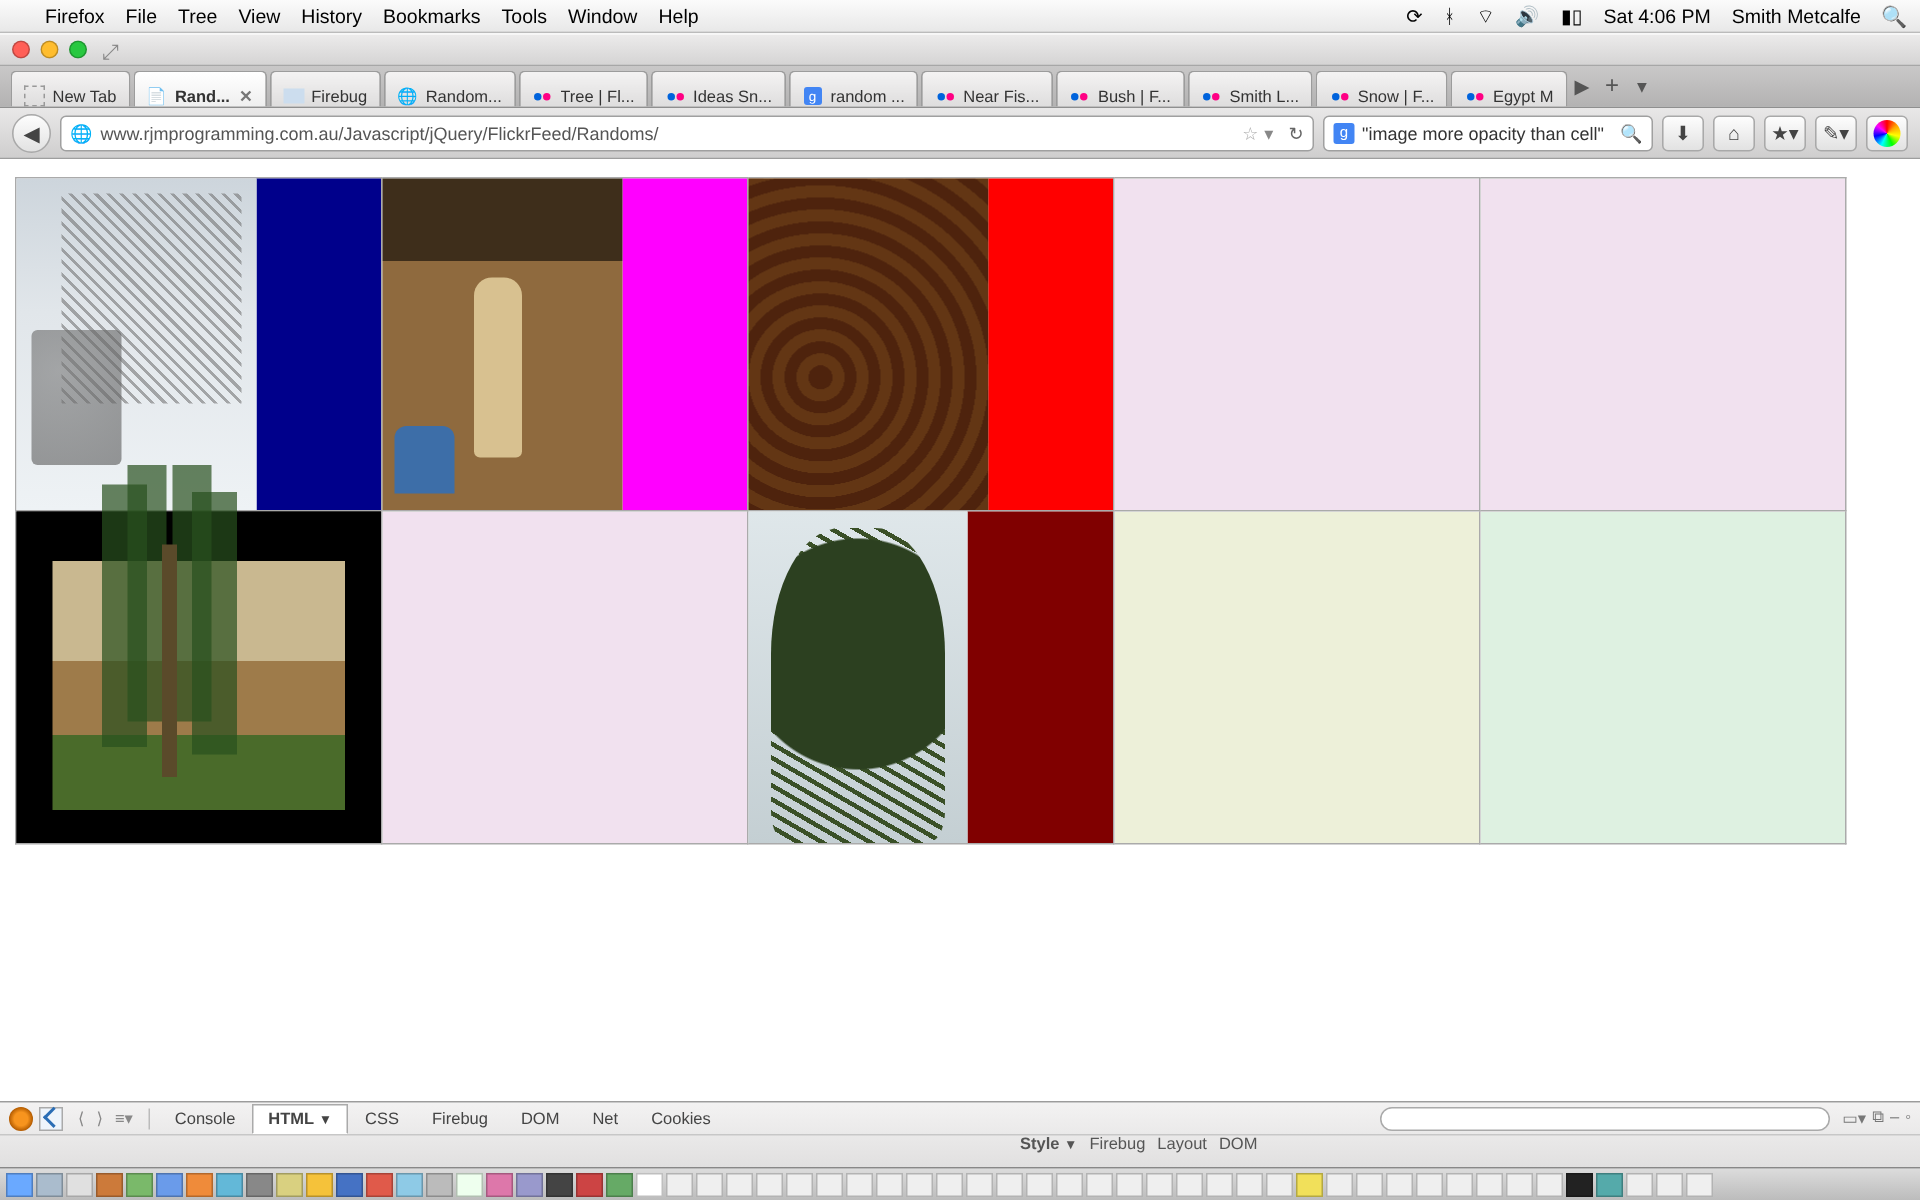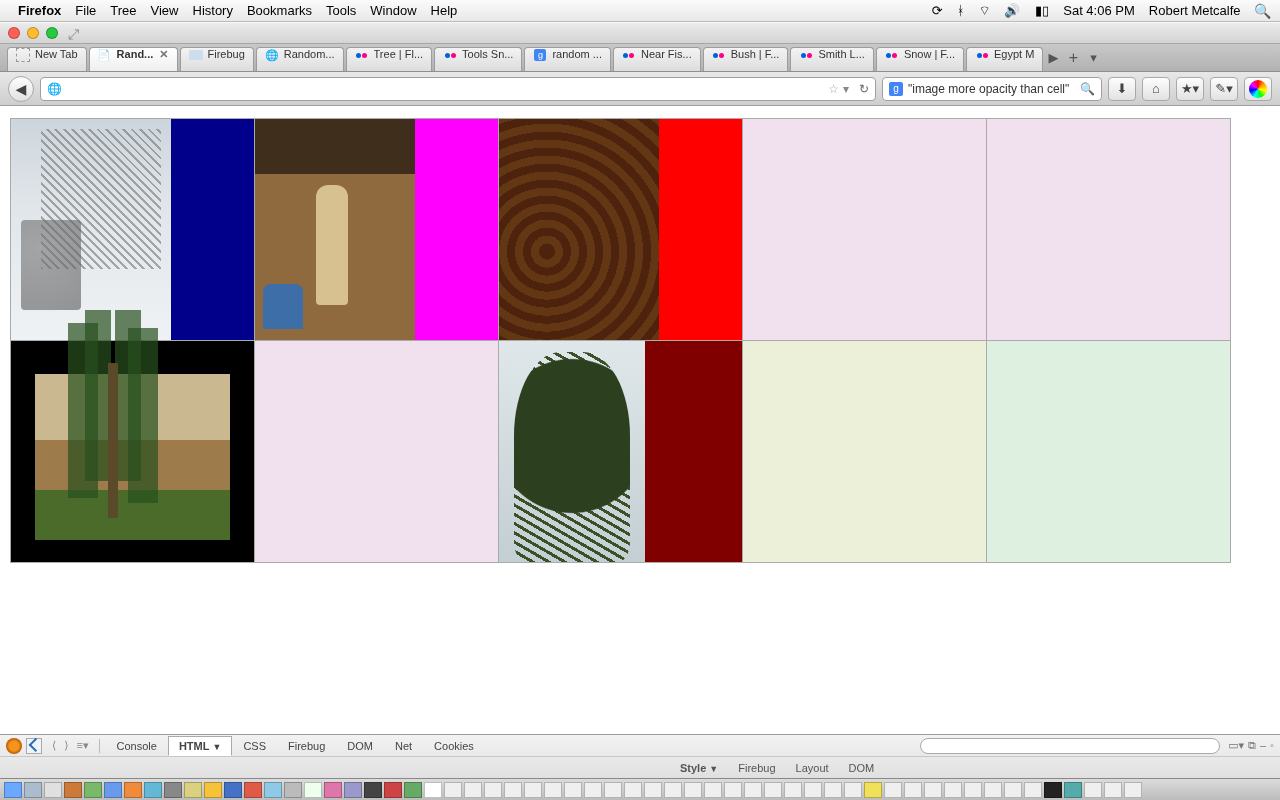--- a/index.html
+++ b/index.html
@@ -1,39 +1,39 @@
 <!DOCTYPE html>
 <html><head>
 <meta charset="utf-8">
 <style>
 * { margin: 0; padding: 0; box-sizing: border-box; font-family: "Lucida Grande", Arial, sans-serif; }
 body { width: 1280px; height: 800px; background: #fff; overflow: hidden; position: relative; }
 
 
 .menubar { height: 22px; background: linear-gradient(#fbfbfb,#e8e8e8); border-bottom: 1px solid #bbb; display: flex; align-items: center; font-size: 13px; color: #000; padding: 0 8px; }
 .menubar .apple { font-size: 15px; margin-right: 10px; }
-.menubar .app { font-weight: bold; margin-right: 14px; }
+.menubar .app { font-weight: normal; margin-right: 14px; margin-left: 12px; }
 .menubar .mi { margin-right: 14px; }
 .menubar .spacer { flex: 1; }
 .menubar .ri { margin-left: 14px; font-size: 13px; }
 .menubar .search-ico { font-size: 14px; }
 
 
 .titlebar { height: 22px; background: linear-gradient(#ecebeb,#d5d4d4); border-top: 1px solid #f7f7f7; border-bottom: 1px solid #a7a7a7; display: flex; align-items: center; font-size: 12px; color: #333; padding: 0 8px; position: relative; }
 .traffic { display: flex; gap: 7px; margin-right: 10px; }
 .tl { width: 12px; height: 12px; border-radius: 50%; border: 1px solid rgba(0,0,0,.25); }
 .tl.red { background: #ff5f57; } .tl.yel { background: #ffbd2e; } .tl.grn { background: #28c840; }
 .titlebar .title { flex: 1; text-align: center; white-space: nowrap; overflow: hidden; text-overflow: ellipsis; font-size: 12px; color: #3a3a3a; }
 .titlebar .expand { width: 14px; height: 14px; color: #888; font-size: 14px; }
 
 
 .tabstrip { height: 28px; background: linear-gradient(#c9c8c8,#b3b2b2); border-bottom: 1px solid #8f8f8f; display: flex; align-items: stretch; padding-left: 6px; }
 .tabstrip .navarrow { width: 18px; display:flex;align-items:center;justify-content:center;color:#555;font-size:13px;cursor:pointer; }
 .plus-tab { width:22px;display:flex;align-items:center;justify-content:center;color:#555;font-size:16px; }
-.tab { min-width: 0; display: flex; align-items: flex-start; background: linear-gradient(#f4f3f3,#dedddd); border: 1px solid #9c9c9c; border-bottom: none; border-radius: 4px 4px 0 0; margin: 3px 1px 0 1px; padding: 0 8px; font-size: 11px; color: #333; max-width: 110px; overflow: hidden; position: relative; }
+.tab { min-width: 0; display: flex; align-items: flex-end; background: linear-gradient(#f4f3f3,#dedddd); border: 1px solid #9c9c9c; border-bottom: none; border-radius: 4px 4px 0 0; margin: 3px 1px 0 1px; padding: 0 8px; font-size: 11px; color: #333; max-width: 110px; overflow: hidden; position: relative; }
 .tab .favicon { width: 14px; height: 14px; margin-right: 5px; flex-shrink:0; display:flex;align-items:center;justify-content:center; }
 .tab .label { white-space: nowrap; overflow: hidden; text-overflow: ellipsis; }
 .tab.active { background: linear-gradient(#fff,#efefef); font-weight: bold; }
 .tab .close { margin-left: 6px; color:#777; font-size:11px; }
 .flickr-dots { display:inline-flex; gap:1px; }
 .flickr-dots i { width:5px;height:5px;border-radius:50%;display:block; }
 .flickr-dots i:first-child { background:#0063dc; } .flickr-dots i:last-child { background:#ff0084; }
 .newtab-fav { width:14px;height:14px;border:1px dashed #999; }
 .fb-fav { width:14px;height:10px;background:#cde; }
 .goog-fav { width:12px;height:12px;background:#4285F4;color:#fff;font-size:9px;line-height:12px;text-align:center;border-radius:2px; }
@@ -81,21 +81,21 @@
 .fb-bug { width:16px;height:16px; background: radial-gradient(circle,#f7941e 40%,#b35b00 70%); border-radius:50%; margin-right:4px; }
 .fb-arrow { width:16px;height:16px;border:1px solid #aaa;background:#eef4fb;margin-right:6px; position:relative; }
 .fb-arrow::after{content:"";position:absolute;left:3px;top:3px;width:8px;height:8px;border-left:2px solid #2a6db5;border-bottom:2px solid #2a6db5;transform:rotate(45deg) translate(-1px,-2px);}
 .fb-nav { color:#888; padding:0 4px; }
 .fb-divider { width:1px;height:14px;background:#bbb;margin:0 6px; }
 .fb-tab { padding:3px 10px; border:1px solid transparent; }
 .fb-tab.active { background:#fff; border:1px solid #aaa; border-bottom-color:#fff; font-weight:bold; }
 .fb-tab .dd { font-size:9px; margin-left:3px; }
 .fb-search { margin-left:auto; width:300px; height:16px; background:#fff; border:1px solid #aaa; border-radius:8px; }
 .fb-right-btns { display:flex; gap:4px; margin-left:8px; color:#777; }
-.fb-sub { height:22px; display:flex; align-items:center; padding-left:680px; gap:20px; font-size:11px; color:#555; }
+.fb-sub { height:22px; display:flex; align-items:flex-start; padding-left:680px; gap:8px; font-size:11px; color:#555; }
 .fb-sub .sel { font-weight:bold; }
 .fb-sub .dd { font-size:9px; }
 
 
 .bottomstrip { position:absolute; left:0; right:0; bottom:0; height:22px; background:linear-gradient(#dcdcdc,#bcbcbc); border-top:1px solid #888; display:flex; align-items:center; padding:0 4px; gap:2px; overflow:hidden; }
 .bottomstrip .sq { width:18px; height:16px; border:1px solid rgba(0,0,0,.25); flex-shrink:0; }
 </style>
 </head>
 <body>
 
@@ -110,21 +110,21 @@
   <span class="mi">Tools</span>
   <span class="mi">Window</span>
   <span class="mi">Help</span>
   <span class="spacer"></span>
   <span class="ri">⟳</span>
   <span class="ri">ᚼ</span>
   <span class="ri">⌔</span>
   <span class="ri">🔊</span>
   <span class="ri">▮▯</span>
   <span class="ri">Sat 4:06 PM</span>
-  <span class="ri">Robert Metcalfe</span>
+  <span class="ri">Smith Metcalfe</span>
   <span class="ri search-ico">🔍</span>
 </div>
 
 <div class="titlebar">
   <div class="traffic">
     <div class="tl red"></div>
     <div class="tl yel"></div>
     <div class="tl grn"></div>
   </div>
   <div class="expand">⤢</div>
@@ -161,21 +161,21 @@
       </span>
     <span class="label">Tree | Fl...</span>
   </div>
   <div class="tab">
     <span class="favicon">
         <span class="flickr-dots">
           <i></i>
           <i></i>
         </span>
       </span>
-    <span class="label">Tools Sn...</span>
+    <span class="label">Ideas Sn...</span>
   </div>
   <div class="tab">
     <span class="favicon">
         <span class="goog-fav">g</span>
       </span>
     <span class="label">random ...</span>
   </div>
   <div class="tab">
     <span class="favicon">
         <span class="flickr-dots">
@@ -223,20 +223,21 @@
   </div>
   <div class="navarrow">▶</div>
   <div class="plus-tab">+</div>
   <div class="navarrow">▾</div>
 </div>
 
 <div class="urlbar">
   <div class="navbtn back">◀</div>
   <div class="url-field">
     <span class="globe">🌐</span>
+    <span>www.rjmprogramming.com.au/Javascript/jQuery/FlickrFeed/Randoms/</span>
     <span class="star">☆</span>
     <span style="color:#888;margin:0 4px;">▾</span>
     <span class="reload">↻</span>
   </div>
   <div class="search-field">
     <span class="g">g</span>
     <span>"image more opacity than cell"</span>
     <span class="mag">🔍</span>
   </div>
   <div class="toolbtn">⬇</div>

